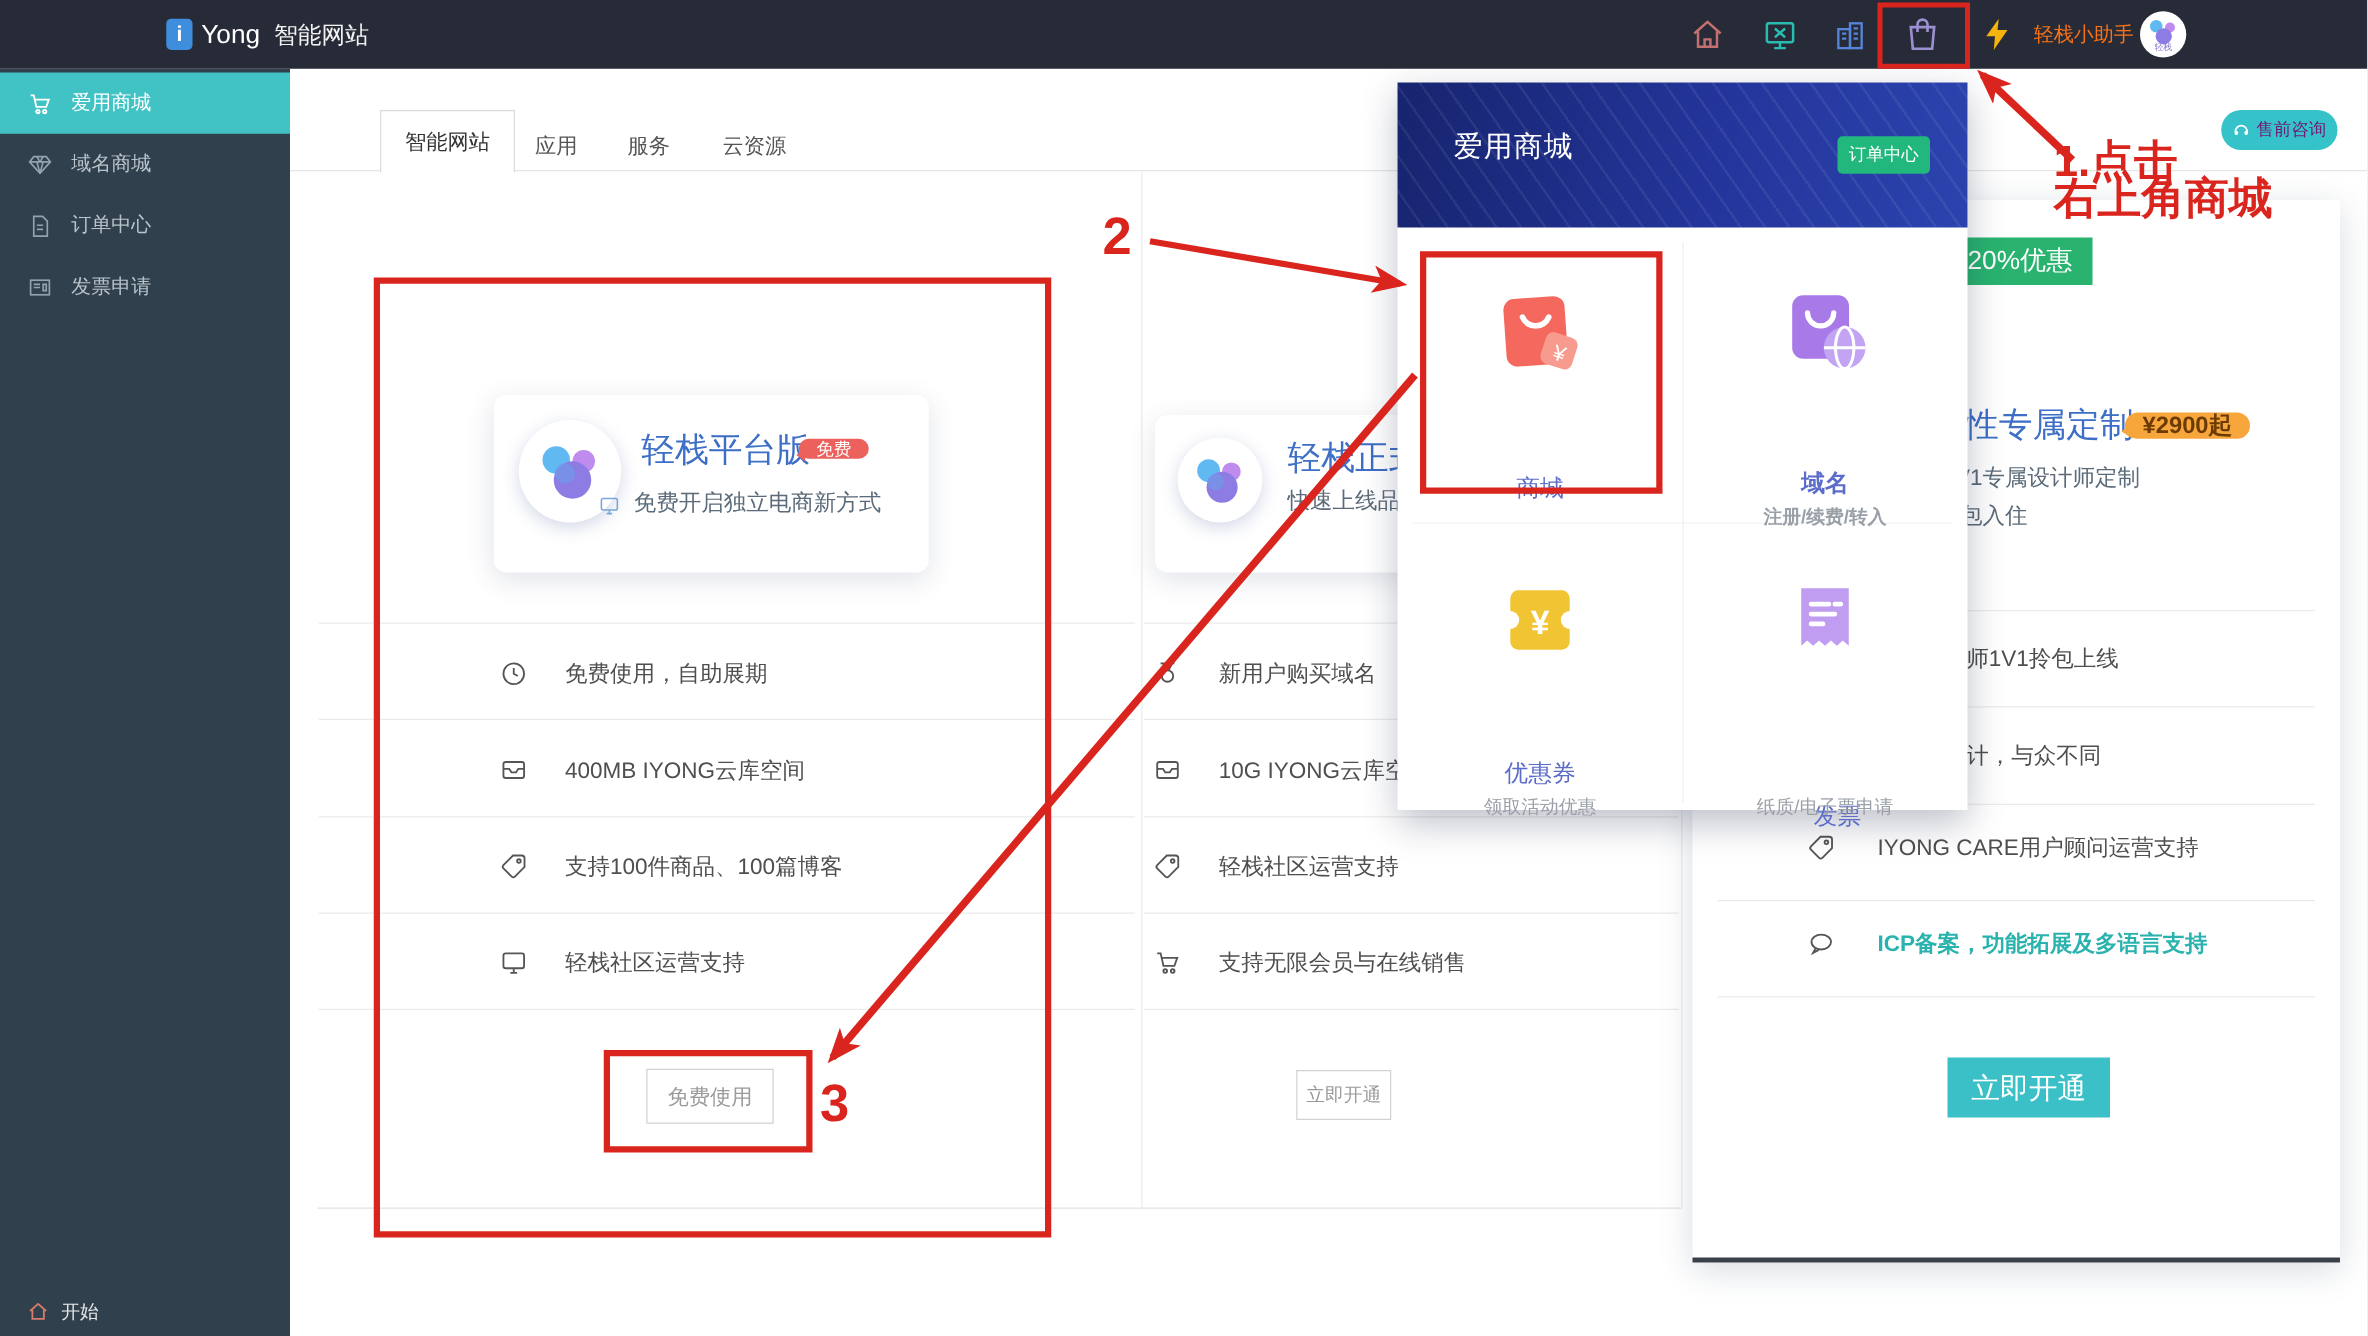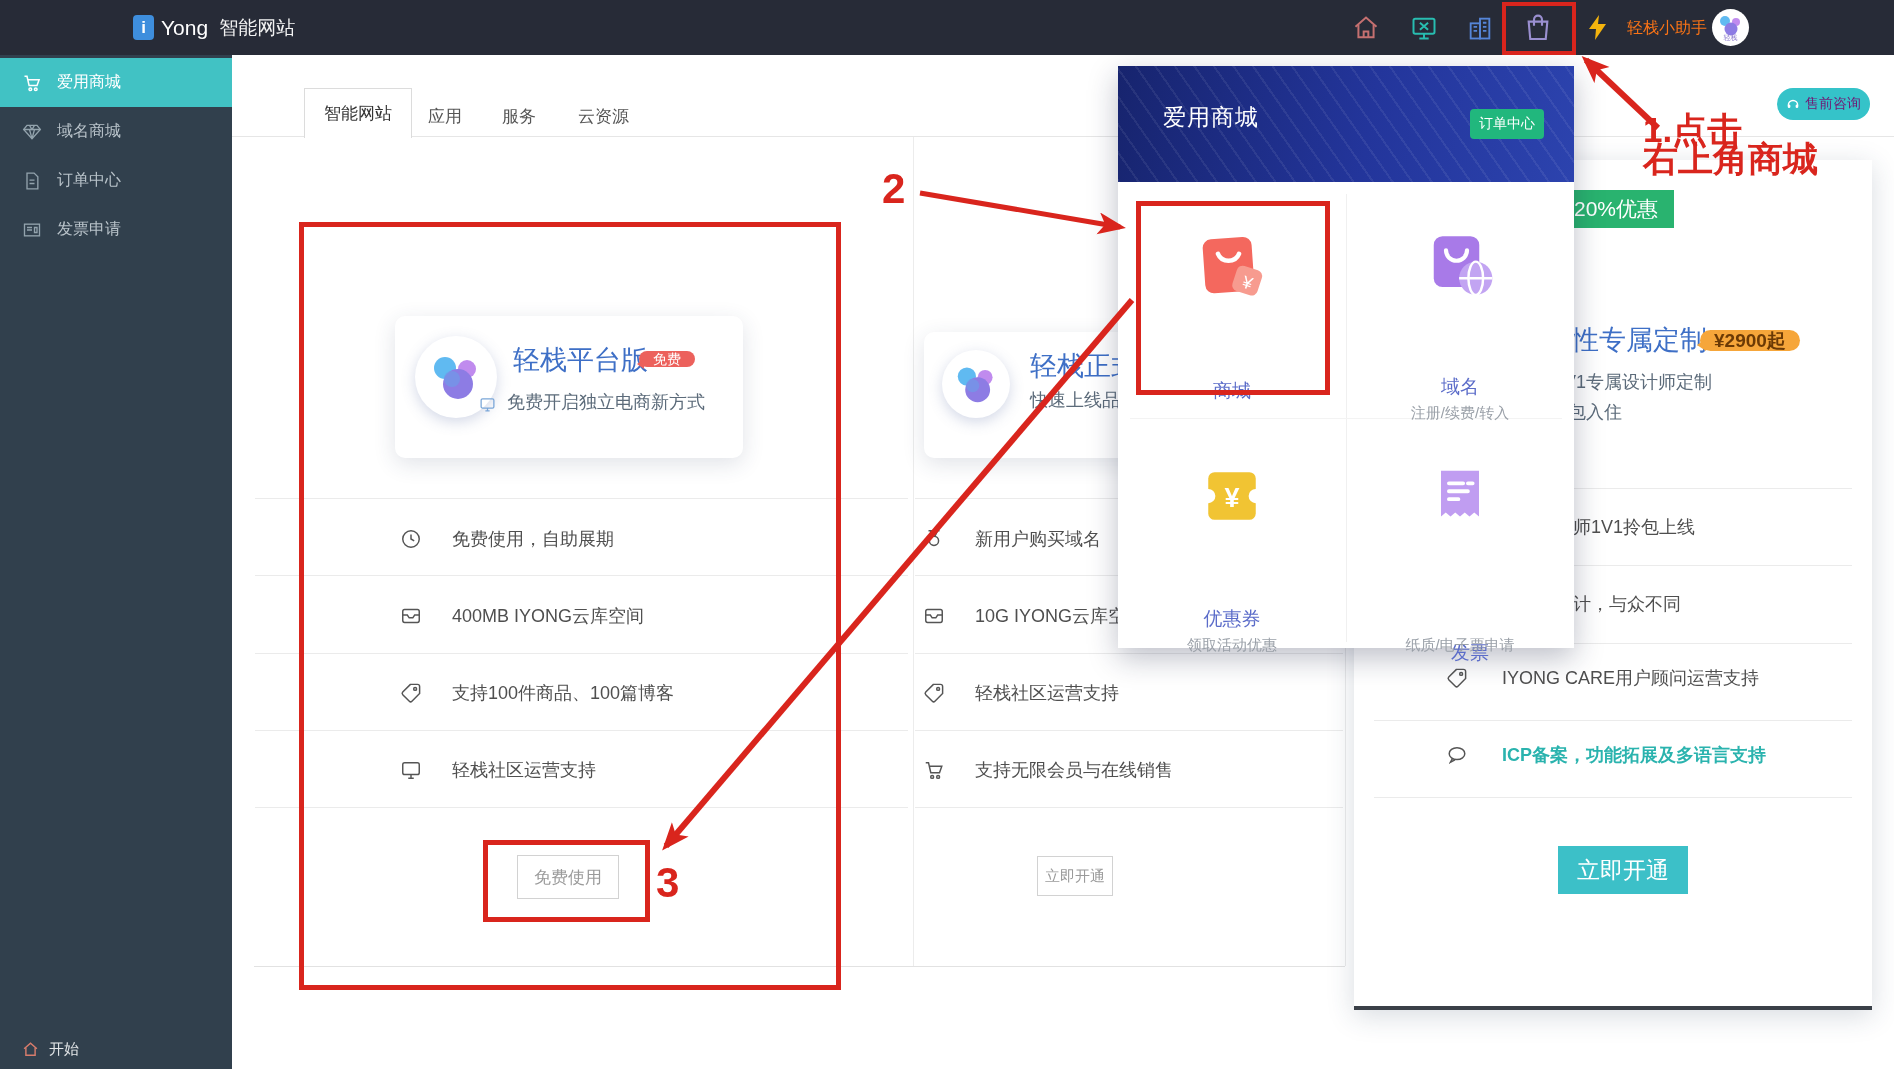--- a/index.html
+++ b/index.html
@@ -240,21 +240,21 @@
     <div class="abs" style="left:0;top:126px;width:228px;height:226px;cursor:pointer;">
       <svg class="ic" style="position:absolute;left:72px;top:32px;" width="84" height="84" viewBox="0 0 48 48">
         <rect x="8" y="8" width="28" height="31" rx="5" fill="#f4685e" transform="rotate(-4 22 24)"></rect>
         <path d="M16 17a6.5 6.5 0 0 0 12 0" stroke="#fff" stroke-width="2.6" fill="none" stroke-linecap="round"></path>
         <rect x="25" y="25" width="15" height="15" rx="3.5" fill="#f79b8f" transform="rotate(18 33 33)"></rect>
         <text x="33" y="37" font-size="10" fill="#fff" text-anchor="middle" transform="rotate(18 33 33)">¥</text>
       </svg>
       <div class="dd-cell-label" style="position:absolute;left:0;width:228px;top:186px;">商城</div>
     </div>
 
-    <div class="abs" style="left:228px;top:126px;width:268px;height:226px;cursor:pointer;">
+    <div class="abs" style="left:228px;top:126px;width:268px;height:226px;cursor:pointer;font-weight:bold;">
       <svg class="ic" style="position:absolute;left:72px;top:32px;" width="84" height="84" viewBox="0 0 48 48">
         <rect x="9" y="7" width="26" height="29" rx="5" fill="#a87ae8"></rect>
         <path d="M16 15a6 6 0 0 0 12 0" stroke="#fff" stroke-width="2.4" fill="none" stroke-linecap="round"></path>
         <circle cx="33" cy="31" r="9.5" fill="#c2a4f2"></circle>
         <ellipse cx="33" cy="31" rx="4.2" ry="9.5" fill="none" stroke="#fff" stroke-width="1.4"></ellipse>
         <path d="M23.5 31h19" stroke="#fff" stroke-width="1.4"></path>
       </svg>
       <div class="dd-cell-label" style="position:absolute;left:0;width:228px;top:182px;">域名</div>
       <div class="dd-cell-sub" style="position:absolute;left:0;width:228px;top:212px;">注册/续费/转入</div>
     </div>

